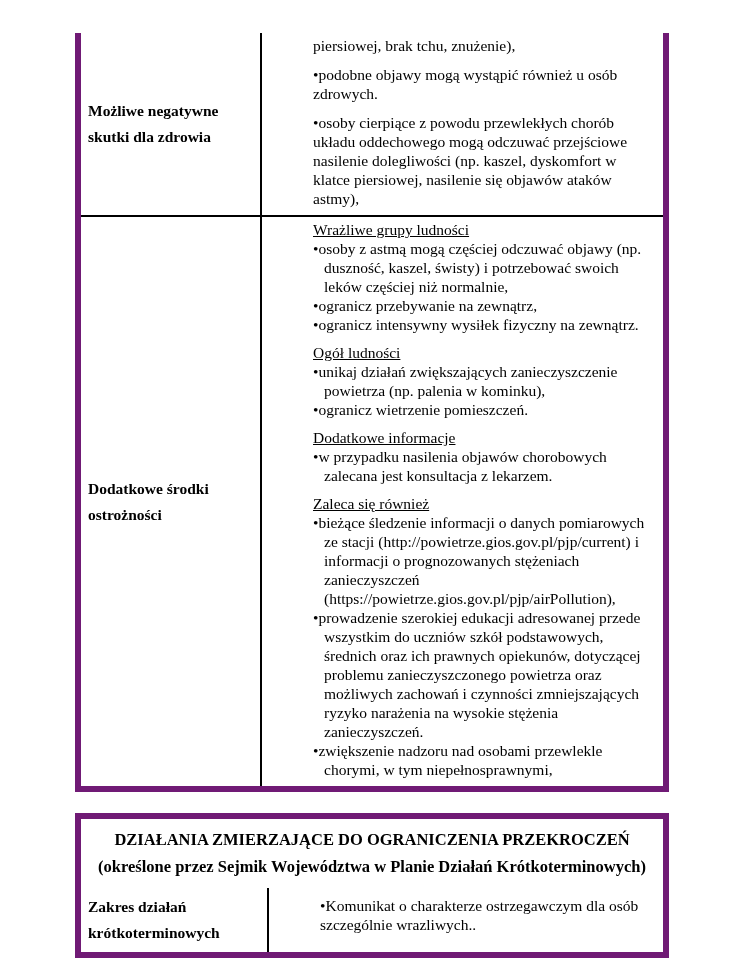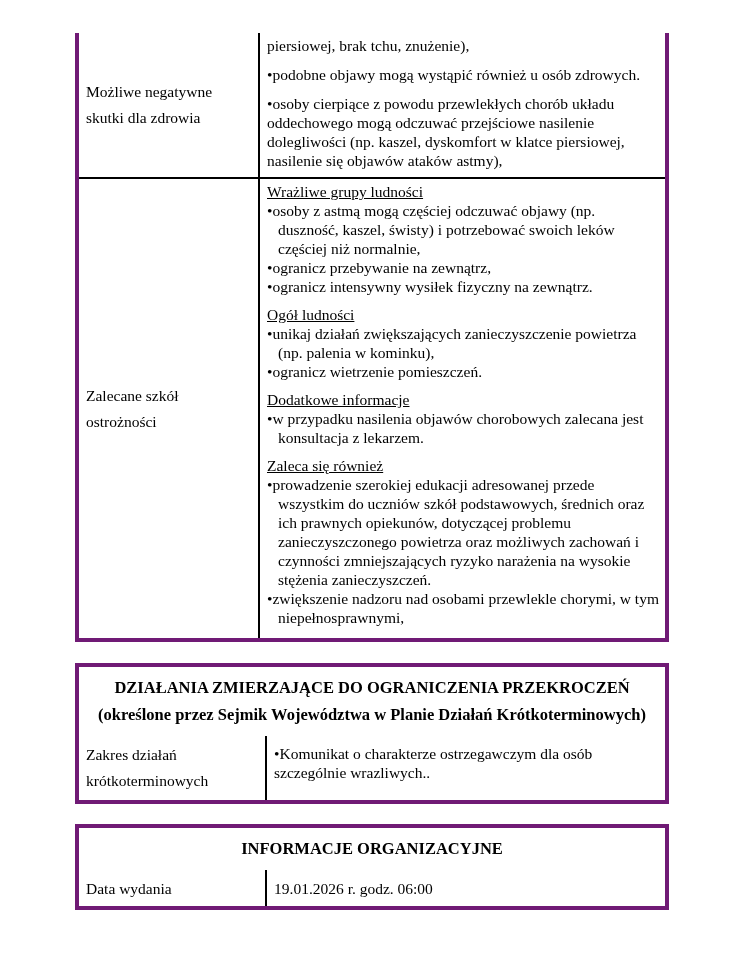--- a/index.html
+++ b/index.html
@@ -6,32 +6,32 @@
   html,body { background:#ffffff; }
   body {
     width:741px; height:962px; position:relative;
     font-family:"Liberation Serif","DejaVu Serif",serif;
     color:#000; font-size:15.5px; line-height:19px;
     -webkit-font-smoothing:antialiased;
   }
   .page { position:absolute; left:75px; top:0; width:594px; }
 
   
-  .tbl { width:594px; border:4px solid #701a75; background:#fff; }
+  .tbl { width:594px; border:6px solid #701a75; background:#fff; }
   .tbl.cut-top { border-top:none; }
   .trow { display:flex; align-items:stretch; }
   .trow + .trow { border-top:2px solid #000; }
 
   .cell-label {
     flex:0 0 181px; border-right:2px solid #000;
-    font-weight:normal; padding:6px 6px 6px 7px;
+    font-weight:bold; padding:6px 6px 6px 7px;
     display:flex; align-items:center; line-height:26px;
   }
   .cell-label .lbl { display:block; }
-  .cell-body { flex:1 1 auto; padding:3px 6px 7px 7px; }
+  .cell-body { flex:1 1 auto; padding:3px 6px 7px 7px;margin-left:44px; }
 
   
   #table1 .trow-1 { min-height:122px; }
   #table1 .trow-2 { min-height:461px; }
   #table1 .cell-body p.para { margin:0 0 10px 0; }
   #table1 .cell-body p.para:last-child { margin-bottom:0; }
   p.para.bulleted::before { content:"\2022 "; }
 
   .group { margin-top:9px; }
   .group:first-child { margin-top:0; }
@@ -73,21 +73,21 @@
       </div>
       <div class="cell-body">
         <p class="para">piersiowej, brak tchu, znużenie),</p>
         <p class="para bulleted">podobne objawy mogą wystąpić również u osób zdrowych.</p>
         <p class="para bulleted">osoby cierpiące z powodu przewlekłych chorób układu oddechowego mogą odczuwać przejściowe nasilenie dolegliwości (np. kaszel, dyskomfort w klatce piersiowej, nasilenie się objawów ataków astmy),</p>
       </div>
     </div>
 
     <div class="trow trow-2">
       <div class="cell-label">
-        <span class="lbl">Zalecane szkół ostrożności</span>
+        <span class="lbl">Dodatkowe środki ostrożności</span>
       </div>
       <div class="cell-body">
 
         <div class="group">
           <div class="group-heading">Wrażliwe grupy ludności</div>
           <ul class="blist">
             <li>osoby z astmą mogą częściej odczuwać objawy (np. duszność, kaszel, świsty) i potrzebować swoich leków częściej niż normalnie,</li>
             <li>ogranicz przebywanie na zewnątrz,</li>
             <li>ogranicz intensywny wysiłek fizyczny na zewnątrz.</li>
           </ul>
@@ -104,20 +104,21 @@
         <div class="group">
           <div class="group-heading">Dodatkowe informacje</div>
           <ul class="blist">
             <li>w przypadku nasilenia objawów chorobowych zalecana jest konsultacja z lekarzem.</li>
           </ul>
         </div>
 
         <div class="group">
           <div class="group-heading">Zaleca się również</div>
           <ul class="blist">
+            <li>bieżące śledzenie informacji o danych pomiarowych ze stacji (http://powietrze.gios.gov.pl/pjp/current) i informacji o prognozowanych stężeniach zanieczyszczeń (https://powietrze.gios.gov.pl/pjp/airPollution),</li>
             <li>prowadzenie szerokiej edukacji adresowanej przede wszystkim do uczniów szkół podstawowych, średnich oraz ich prawnych opiekunów, dotyczącej problemu zanieczyszczonego powietrza oraz możliwych zachowań i czynności zmniejszających ryzyko narażenia na wysokie stężenia zanieczyszczeń.</li>
             <li>zwiększenie nadzoru nad osobami przewlekle chorymi, w tym niepełnosprawnymi,</li>
           </ul>
         </div>
 
       </div>
     </div>
   </div>
 
   <div class="tbl" id="table2">

